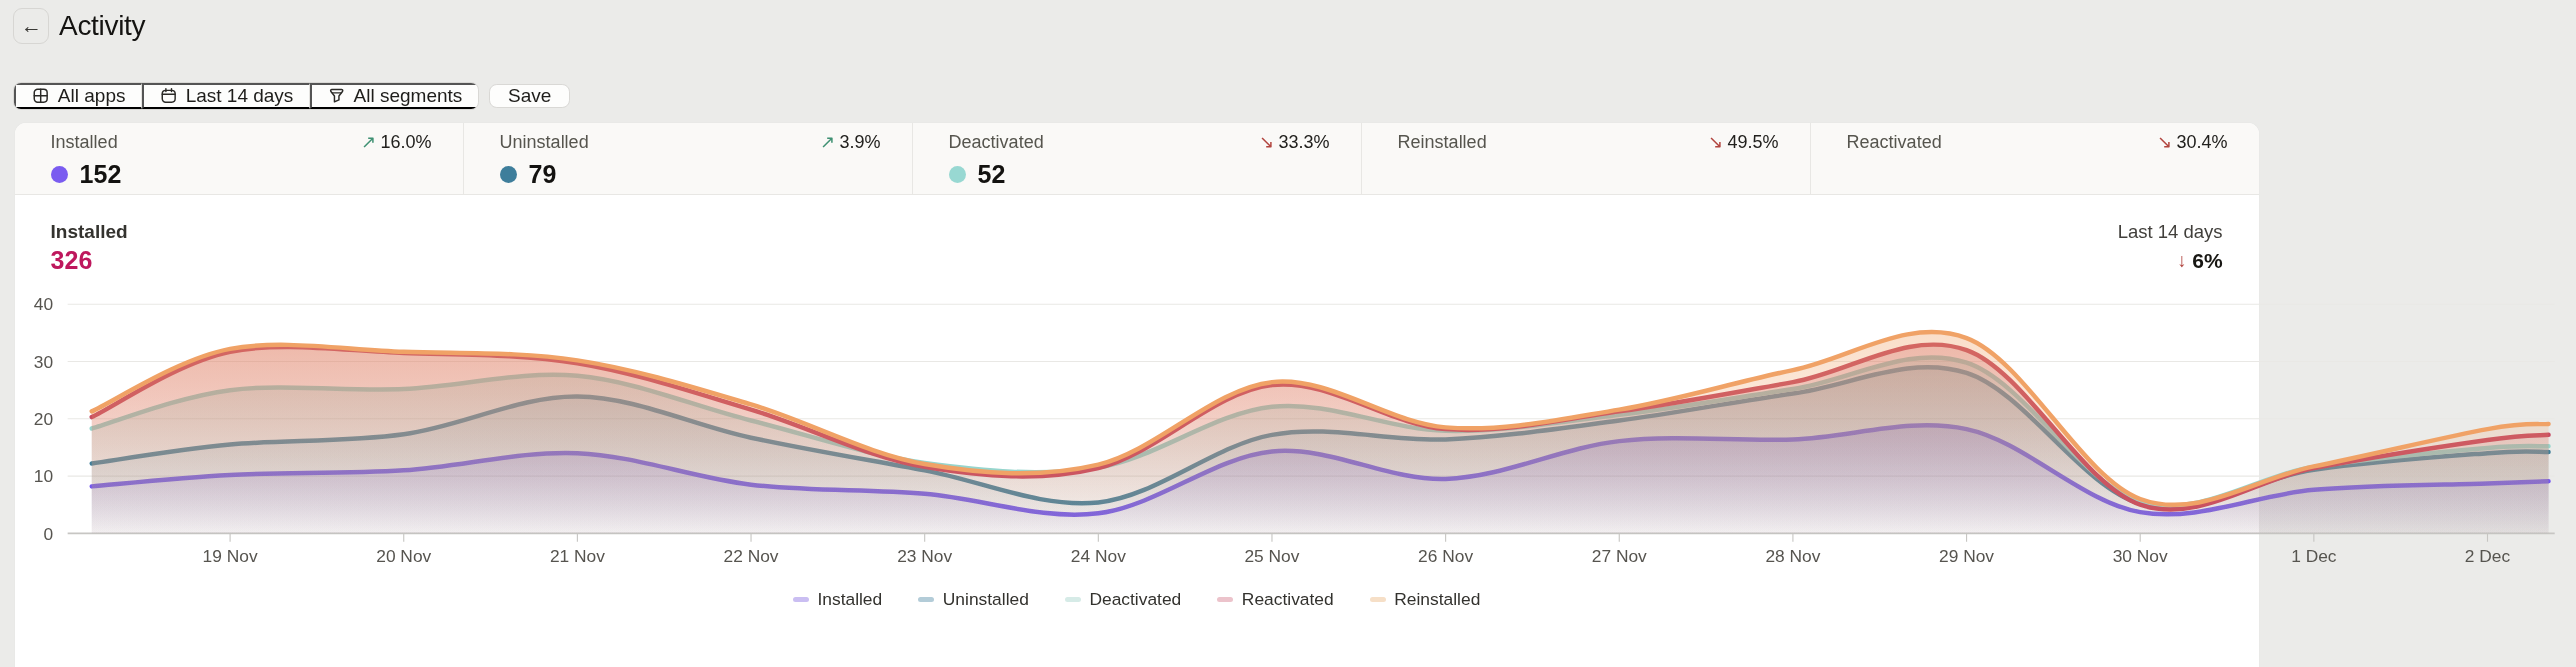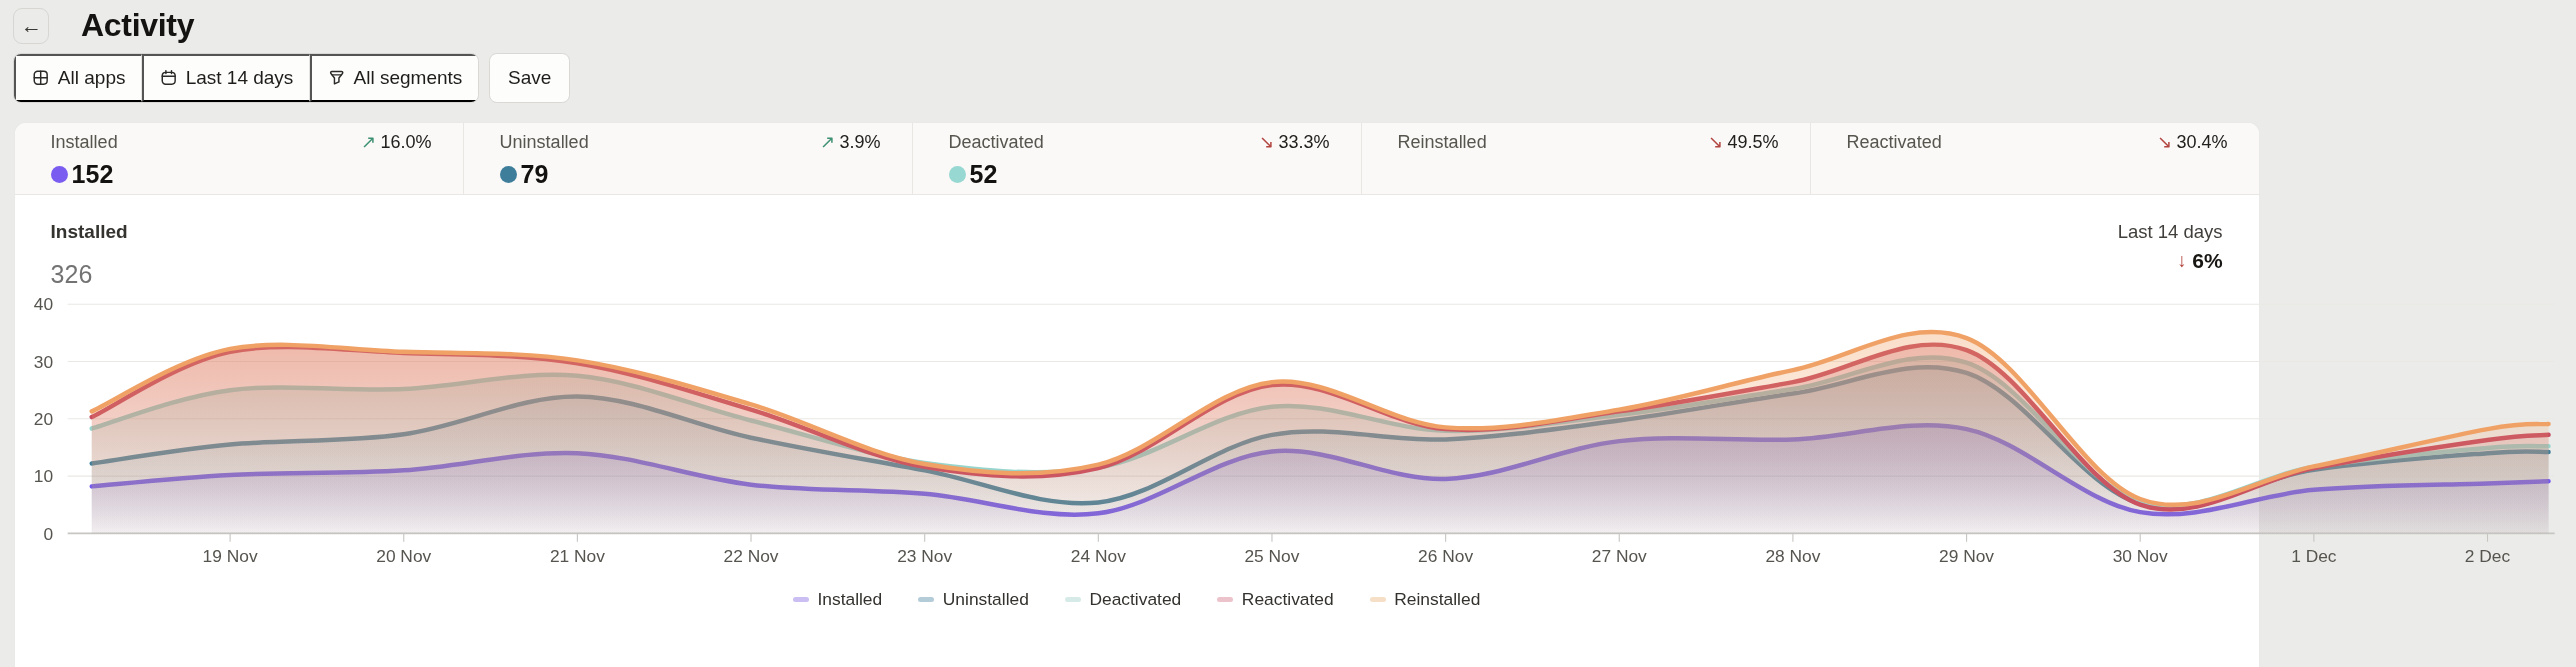--- a/index.html
+++ b/index.html
@@ -14,24 +14,24 @@
   .back-btn {
     position:absolute; left:13.4px; top:7.8px;
     width:36px; height:36px;
     border:1.1px solid #d7d6d3; border-radius:9px;
     display:flex; align-items:center; justify-content:center;
     font-size:21px; color:#3a3936; background:transparent; cursor:pointer;
   }
   .page-title {
     position:absolute; left:59px; top:7.8px; height:36px;
     display:flex; align-items:center;
-    font-size:32px; font-weight:700; letter-spacing:-0.3px; color:#141311;margin-left:22px;
-  }
-  
-  .toolbar { position:absolute; left:13.4px; top:53px; height:50px; display:flex; }
+    font-size:28px; font-weight:400; letter-spacing:-0.3px; color:#141311;
+  }
+  
+  .toolbar { position:absolute; left:13.4px; top:71px; height:50px; display:flex;align-items:center; }
   .filter-group {
     display:flex; background:#fdfdfc;
     border:1.1px solid #d9d8d5; border-radius:7.8px; overflow:hidden;
   }
   .filter-btn {
     display:flex; align-items:center; gap:8.4px;
     padding:0 15.7px; font-size:19px; color:#1e1d1a;
     border-right:1.1px solid #e4e3e0; cursor:pointer; background:transparent;
   }
   .filter-btn:last-child { border-right:none; }
@@ -57,35 +57,35 @@
     display:flex; height:72px;
     background:#faf9f7; border-bottom:1.1px solid #e8e7e4;
     border-radius:11.2px 11.2px 0 0;
   }
   .metric {
     flex:1 1 0; position:relative; padding:9px 31px 0 36px; cursor:pointer;
     border-right:1.1px solid #e8e7e4;
   }
   .metric:last-child { border-right:none; }
   .m-label { font-size:18px; color:#56554e; line-height:21px; }
-  .m-row { display:flex; align-items:center; gap:4px; margin-top:6.7px; }
+  .m-row { display:flex; align-items:center; gap:12px; margin-top:6.7px; }
   .m-dot { width:17px; height:17px; border-radius:50%; background:#999; }
   .m-value { font-size:25px; font-weight:700; color:#131210; }
   .m-delta {
     position:absolute; top:9px; right:31px;
     display:flex; align-items:center; gap:4.5px;
     font-size:18px; color:#22211e; line-height:21px;
   }
   .m-delta .arrow { font-size:18px; }
   .delta-up .arrow { color:var(--up,#3f9173); }
   .delta-down .arrow { color:var(--down,#b2453f); }
   
   .chart-head-left { position:absolute; left:36px; top:98px; }
   .ch-title { font-size:19px; font-weight:600; color:#34332f; }
-  .ch-total { font-size:25px; font-weight:400; color:#737373; margin-top:17px; }
+  .ch-total { font-size:25px; font-weight:700; color:#be185d; margin-top:3px; }
   .chart-head-right { position:absolute; right:36px; top:98px; text-align:right; }
   .ch-range { font-size:18.5px; color:#413f3b; }
   .ch-delta { margin-top:5.6px; display:flex; justify-content:flex-end; align-items:center; gap:5.6px; }
   .ch-delta .arrow { font-size:19px; color:var(--down,#b2453f); font-weight:400; }
   .ch-delta .pct { font-size:21px; font-weight:700; color:#181713; }
   
   #chart-svg { position:absolute; left:0; top:157px; }
   .axis-label { font-size:31px; fill:#56544f; }
   
   .legend {

